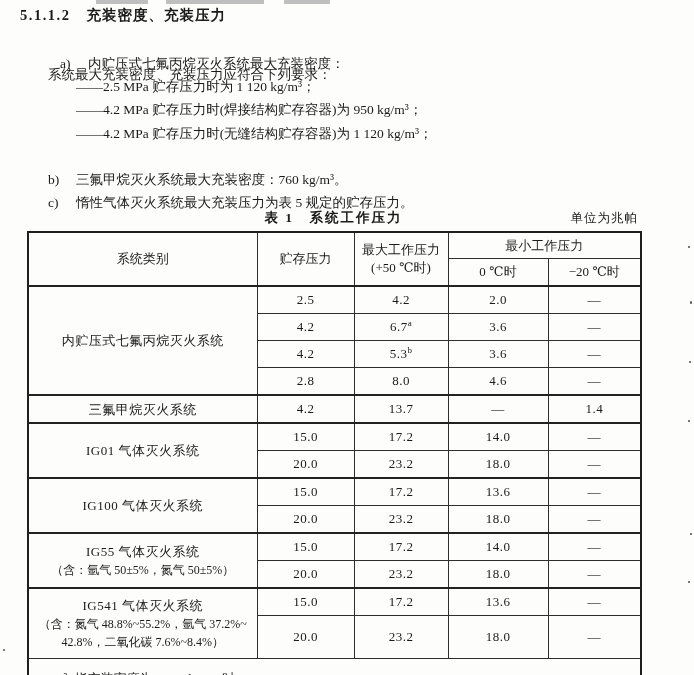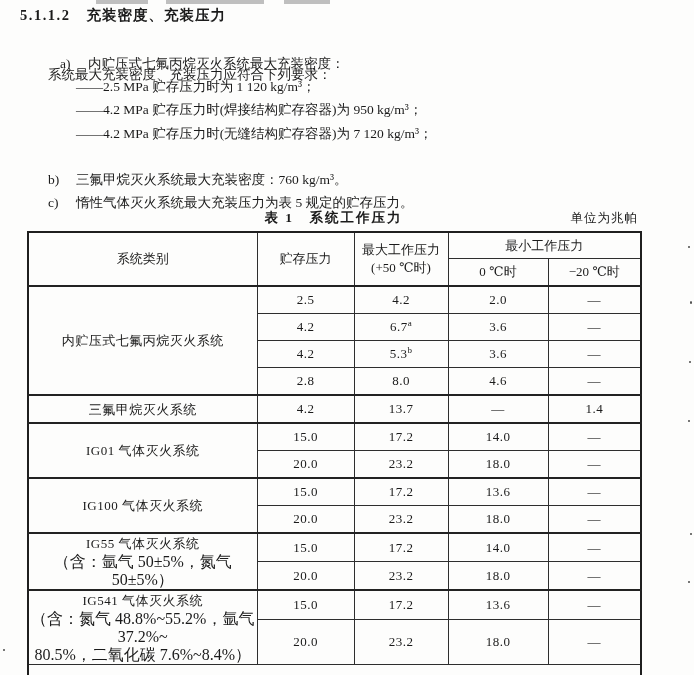--- a/index.html
+++ b/index.html
@@ -41,21 +41,21 @@
   }
   .ptable thead tr.h1 th{height:25px;}
   .ptable thead tr.h2 th{height:26px;}
   .ptable thead tr.h2 th, .ptable thead th.deep{border-bottom:2px solid #222;}
   .ptable tbody td{height:26px;letter-spacing:.5px;margin-top:8px;}
   .ptable tbody tr.gs td{border-top:2px solid #222;}
   .ptable tbody tr.tall td{height:42px;}
   .hline{display:block;line-height:18px;}
   .name-cell{letter-spacing:.5px;}
   .nline{display:block;line-height:19px;}
-  .nline.small{font-size:16px;line-height:18px;letter-spacing:0;}
+  .nline.small{font-size:12px;line-height:18px;letter-spacing:0;}
   .csup{font-size:9px;}
   .notes-cell{border-top:2px solid #222;text-align:left !important;padding:5px 4px 6px 34px !important;}
   .note{line-height:21px;font-size:13px;white-space:nowrap;}
   .note sup{font-size:10px;margin-right:7px;}
 </style>
 </head>
 <body>
 
 <div class="page">
 
@@ -75,21 +75,21 @@
     <span class="section-number">5.1.1.2</span><span class="section-title">充装密度、充装压力</span>
   </div>
 
   <div class="intro">系统最大充装密度、充装压力应符合下列要求：</div>
 
   <div class="clause c-a">
     <span class="clause-label">a)</span><span>内贮压式七氟丙烷灭火系统最大充装密度：</span>
   </div>
   <div class="dash-item d0">——2.5 MPa 贮存压力时为 1 120 kg/m³；</div>
   <div class="dash-item d1">——4.2 MPa 贮存压力时(焊接结构贮存容器)为 950 kg/m³；</div>
-  <div class="dash-item d2">——4.2 MPa 贮存压力时(无缝结构贮存容器)为 7 120 kg/m³；</div>
+  <div class="dash-item d2">——4.2 MPa 贮存压力时(无缝结构贮存容器)为 1 120 kg/m³；</div>
 
   <div class="clause c-b">
     <span class="clause-label">b)</span><span>三氟甲烷灭火系统最大充装密度：760 kg/m³。</span>
   </div>
   <div class="clause c-c">
     <span class="clause-label">c)</span><span>惰性气体灭火系统最大充装压力为表 5 规定的贮存压力。</span>
   </div>
 
   <div class="caption-row">
     <span class="tcap">表 1　系统工作压力</span>
@@ -205,21 +205,21 @@
         <td>20.0</td>
         <td><span>23.2</span></td>
         <td>18.0</td>
         <td>—</td>
       </tr>
 
       <tr class="gs">
         <td rowspan="2" class="name-cell">
           <span class="nline">IG541 气体灭火系统</span>
           <span class="nline small">（含：氮气 48.8%~55.2%，氩气 37.2%~</span>
-          <span class="nline small">80.5%，二氧化碳 7.6%~8.4%）</span>
+          <span class="nline small">42.8%，二氧化碳 7.6%~8.4%）</span>
         </td>
         <td>15.0</td>
         <td><span>17.2</span></td>
         <td>13.6</td>
         <td>—</td>
       </tr>
       <tr class="tall">
         <td>20.0</td>
         <td><span>23.2</span></td>
         <td>18.0</td>

